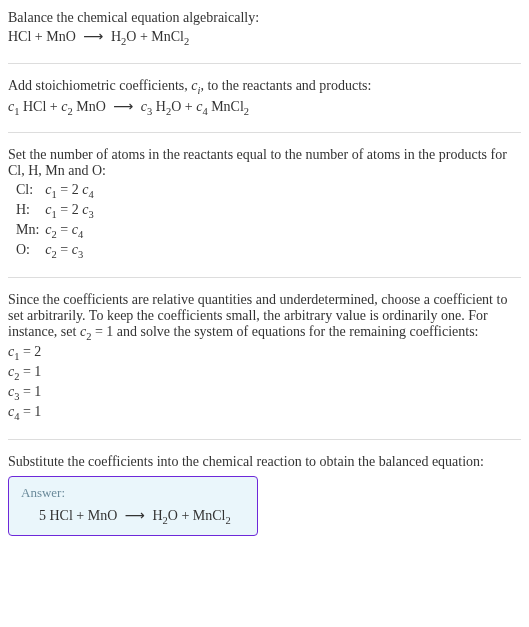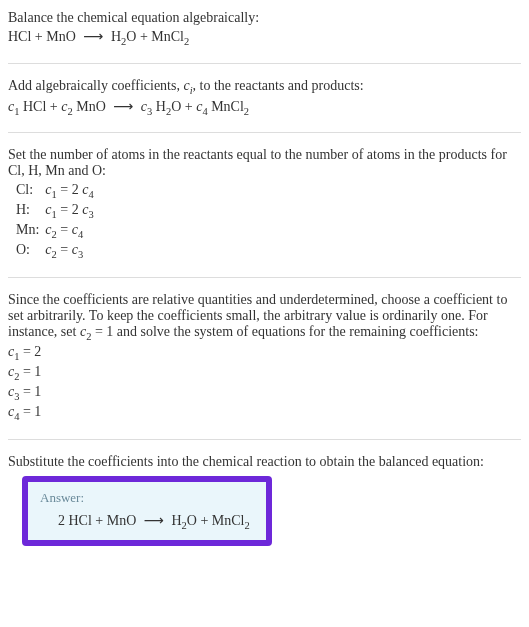--- a/index.html
+++ b/index.html
@@ -40,24 +40,24 @@
       margin-left: 48px;
     }
     .coef-list {
       padding: 2px 0;
     }
     .coef-list div {
       padding: 1px 0;
     }
     .answer-box {
       background: #eaf6fb;
-      border: 6px solid #6d28d9;
+      border: 1px solid #6d28d9;
       border-radius: 4px;
       padding: 8px 12px;
-      margin: 6px 14px;
+      margin: 6px 0;
       display: inline-block;
       min-width: 250px;
     }
     .answer-label {
       color: #6a8a9a;
       font-size: 13px;
       margin-bottom: 4px;
     }
     .answer-eq {
       padding-left: 18px;
@@ -77,21 +77,21 @@
     <span><span>H</span><sub>2</sub><span>O</span></span>
     <span>+</span>
     <span><span>MnCl</span><sub>2</sub></span>
   </div>
 </div>
 
 <hr class="hr">
 
 <div class="section">
   <div>
-    <span>Add algebraically coefficients, </span><span class="c">c</span><sub class="sub-ital">i</sub><span>, to the reactants and products:</span>
+    <span>Add stoichiometric coefficients, </span><span class="c">c</span><sub class="sub-ital">i</sub><span>, to the reactants and products:</span>
   </div>
   <div class="equation">
     <span class="c">c</span><sub>1</sub><span> HCl</span>
     <span>+</span>
     <span class="c">c</span><sub>2</sub><span> MnO</span>
     <span class="arrow">⟶</span>
     <span class="c">c</span><sub>3</sub><span> H</span><sub>2</sub><span>O</span>
     <span>+</span>
     <span class="c">c</span><sub>4</sub><span> MnCl</span><sub>2</sub>
   </div>
@@ -137,21 +137,21 @@
   </div>
 </div>
 
 <hr class="hr">
 
 <div class="section">
   <div>Substitute the coefficients into the chemical reaction to obtain the balanced equation:</div>
   <div class="answer-box">
     <div class="answer-label">Answer:</div>
     <div class="answer-eq equation">
-      <span>2 HCl</span>
+      <span>5 HCl</span>
       <span>+</span>
       <span>MnO</span>
       <span class="arrow">⟶</span>
       <span><span>H</span><sub>2</sub><span>O</span></span>
       <span>+</span>
       <span><span>MnCl</span><sub>2</sub></span>
     </div>
   </div>
 </div>
 

